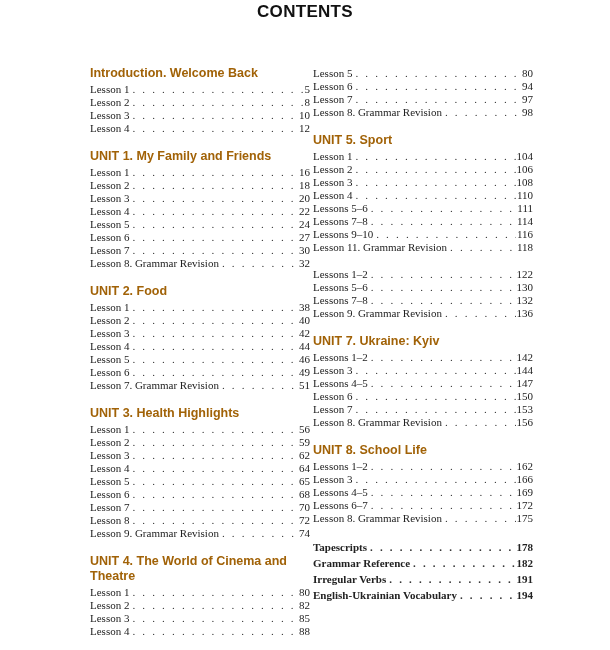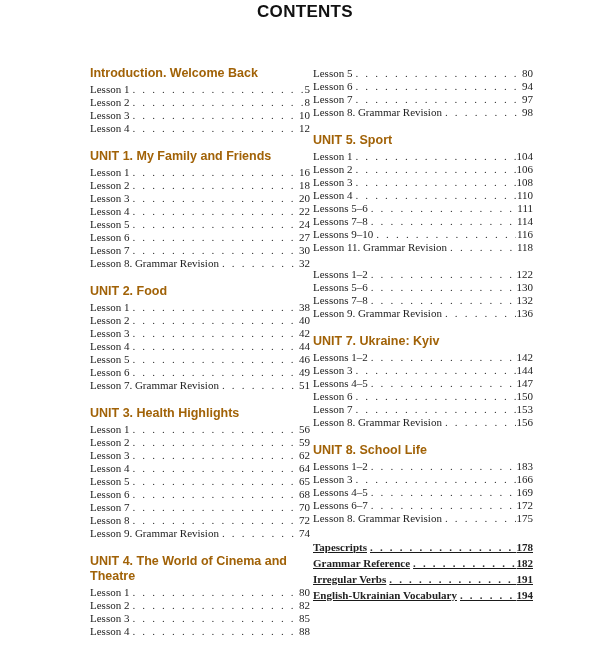--- a/index.html
+++ b/index.html
@@ -20,21 +20,21 @@
     .row {
       display: flex; align-items: baseline;
       font-family: "Liberation Serif", serif; font-size: 11px; line-height: 13px;
       color: #222; white-space: nowrap;
     }
     .row .label { flex: 0 0 auto; padding-right: 3px; }
     .row .dots { flex: 1 1 auto; overflow: hidden; letter-spacing: 2.2px; color: #333; }
     .row .dots::before { content: ". . . . . . . . . . . . . . . . . . . . . . . . . . . . . . . . . . . . . . . . ."; }
     .row .page { flex: 0 0 auto; padding-left: 1px; }
     .row.bold { font-weight: bold; line-height: 16px; }
-    .extra { margin-top: 0; text-decoration: underline; }
+    .extra { margin-top: 0; }
   </style>
 </head>
 <body>
 
 <div class="title">CONTENTS</div>
 
 <div class="col left" id="left-col">
     <div class="section">
       <div class="heading">Introduction. Welcome Back</div>
       <div class="row">
@@ -330,21 +330,21 @@
         <span class="label">Lesson 8. Grammar Revision</span>
         <span class="dots"></span>
         <span class="page">156</span>
       </div>
     </div>
     <div class="section">
       <div class="heading">UNIT 8. School Life</div>
       <div class="row">
         <span class="label">Lessons 1–2</span>
         <span class="dots"></span>
-        <span class="page">183</span>
+        <span class="page">162</span>
       </div>
       <div class="row">
         <span class="label">Lesson 3</span>
         <span class="dots"></span>
         <span class="page">166</span>
       </div>
       <div class="row">
         <span class="label">Lessons 4–5</span>
         <span class="dots"></span>
         <span class="page">169</span>

